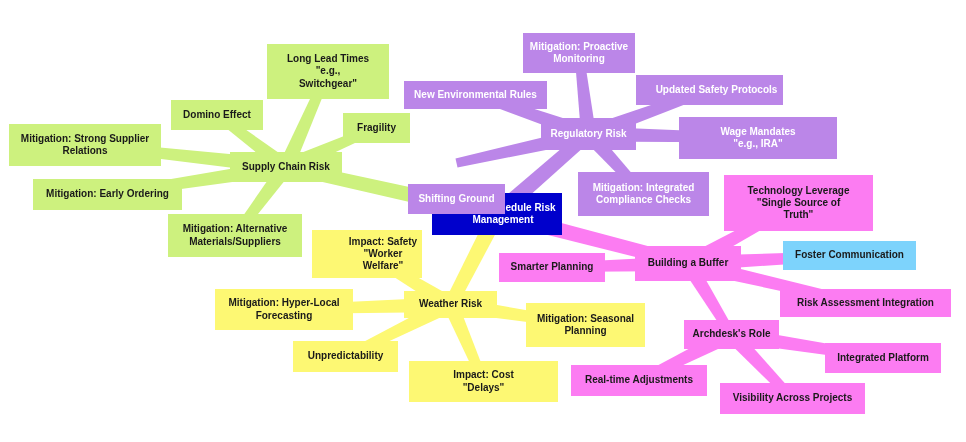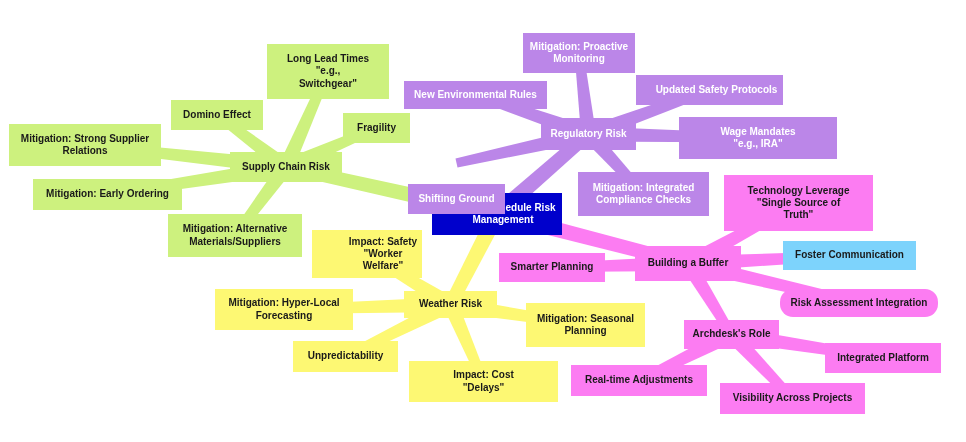--- a/index.html
+++ b/index.html
@@ -105,19 +105,19 @@
       <div class="node" style="left: 409px; top: 361px; width: 149px; height: 41px; background: rgb(253, 248, 115); color: rgb(26, 26, 26);"><span>Impact: Cost
 "Delays"</span></div>
       <div class="node" style="left: 526px; top: 303px; width: 119px; height: 44px; background: rgb(253, 248, 115); color: rgb(26, 26, 26);"><span>Mitigation: Seasonal
 Planning</span></div>
       <div class="node" style="left: 635px; top: 246px; width: 106px; height: 35px; background: rgb(252, 124, 242); color: rgb(26, 26, 26);"><span>Building a Buffer</span></div>
       <div class="node" style="left: 499px; top: 253px; width: 106px; height: 29px; background: rgb(252, 124, 242); color: rgb(26, 26, 26);"><span>Smarter Planning</span></div>
       <div class="node" style="left: 724px; top: 175px; width: 149px; height: 56px; background: rgb(252, 124, 242); color: rgb(26, 26, 26);"><span>Technology Leverage
 "Single Source of
 Truth"</span></div>
       <div class="node" style="left: 783px; top: 241px; width: 133px; height: 29px; background: #7dd3fc; color: rgb(26, 26, 26);"><span>Foster Communication</span></div>
-      <div class="node" style="left: 780px; top: 289px; width: 158px; height: 28px; background: rgb(252, 124, 242); color: rgb(26, 26, 26); border-radius: 13px;"><span>Risk Assessment Integration</span></div>
+      <div class="node" style="left: 780px; top: 289px; width: 171px; height: 28px; background: rgb(252, 124, 242); color: rgb(26, 26, 26);"><span>Risk Assessment Integration</span></div>
       <div class="node" style="left: 684px; top: 320px; width: 95px; height: 29px; background: rgb(252, 124, 242); color: rgb(26, 26, 26);"><span>Archdesk's Role</span></div>
       <div class="node" style="left: 571px; top: 365px; width: 136px; height: 31px; background: rgb(252, 124, 242); color: rgb(26, 26, 26);"><span>Real-time Adjustments</span></div>
       <div class="node" style="left: 825px; top: 343px; width: 116px; height: 30px; background: rgb(252, 124, 242); color: rgb(26, 26, 26);"><span>Integrated Platform</span></div>
       <div class="node" style="left: 720px; top: 383px; width: 145px; height: 31px; background: rgb(252, 124, 242); color: rgb(26, 26, 26);"><span>Visibility Across Projects</span></div>
     </div>
 </div>
 
 </body></html>

